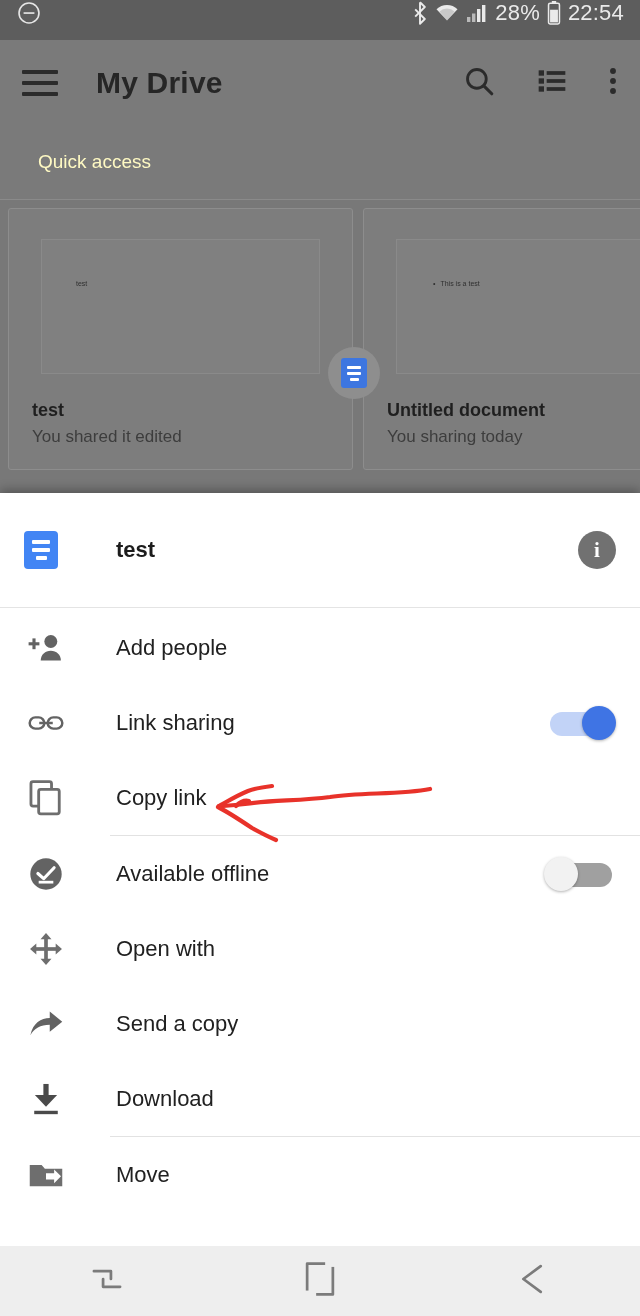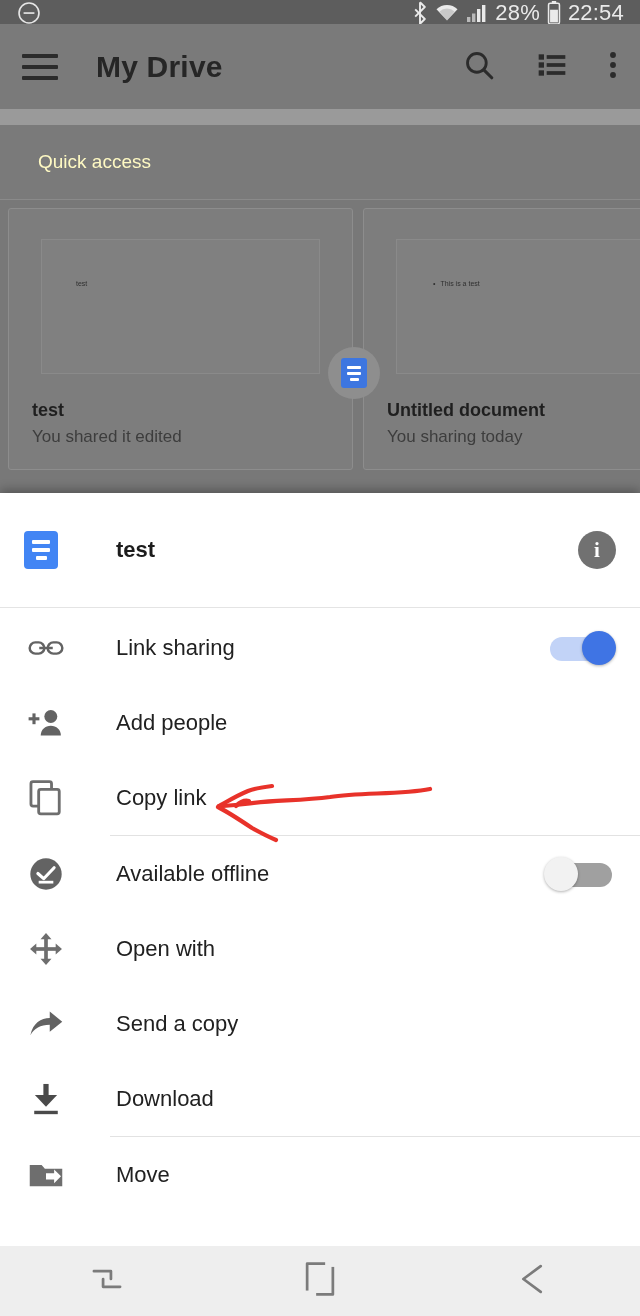--- a/index.html
+++ b/index.html
@@ -27,21 +27,21 @@
     display:flex; align-items:flex-start;
     padding:0 16px;
     color:#e6e6e6;
   }
   .sb-left{ display:flex; align-items:center; }
   .sb-right{ margin-left:auto; display:flex; align-items:center; gap:7px; }
   .sb-text{ font-size:22px; color:#eaeaea; letter-spacing:.2px; }
   .sb-icon{ display:inline-flex; align-items:center; }
 
   .toolbar{
-    position:absolute; left:0; top:24px; width:640px; height:85px;
+    position:absolute; left:0; top:40px; width:640px; height:85px;
     background:#7a7a7a;
     display:flex; align-items:center;
     padding:0 22px;
   }
   .tb-title{
     font-size:30px; font-weight:bold; color:#262626;
     margin-left:38px; letter-spacing:.2px;
   }
   .tb-actions{ margin-left:auto; display:flex; align-items:center; gap:40px; }
   .hamburger{ width:36px; height:26px; display:flex; flex-direction:column; justify-content:space-between; }
@@ -296,43 +296,43 @@
       <span class="sheet-title">test</span>
       <span class="info-btn">
         <span>i</span>
       </span>
     </div>
 
     <div class="menu">
 
       <div class="menu-item">
         <span class="mi-icon">
-          <svg width="36" height="26" viewBox="0 0 32 20">
-            <rect x="1.5" y="5" width="13" height="10" rx="5" fill="none" stroke="#636363" stroke-width="2.2"></rect>
-            <rect x="17.5" y="5" width="13" height="10" rx="5" fill="none" stroke="#636363" stroke-width="2.2"></rect>
-            <rect x="10" y="8.9" width="12" height="2.2" fill="#636363"></rect>
-          </svg>
-        </span>
-        <span class="mi-label">Link sharing</span>
-        <span class="toggle on">
-          <span class="track"></span>
-          <span class="thumb"></span>
-        </span>
-      </div>
-
-      <div class="menu-item">
-        <span class="mi-icon">
           <svg width="36" height="32" viewBox="0 0 30 26">
             <rect x="0.5" y="8.2" width="9" height="2.6" fill="#636363"></rect>
             <rect x="3.7" y="5" width="2.6" height="9" fill="#636363"></rect>
             <circle cx="19" cy="7.6" r="5.4" fill="#636363"></circle>
             <path d="M10.6 23.5c0-5 3.8-8.2 8.4-8.2s8.4 3.2 8.4 8.2z" fill="#636363"></path>
           </svg>
         </span>
         <span class="mi-label">Add people</span>
+      </div>
+
+      <div class="menu-item">
+        <span class="mi-icon">
+          <svg width="36" height="26" viewBox="0 0 32 20">
+            <rect x="1.5" y="5" width="13" height="10" rx="5" fill="none" stroke="#636363" stroke-width="2.2"></rect>
+            <rect x="17.5" y="5" width="13" height="10" rx="5" fill="none" stroke="#636363" stroke-width="2.2"></rect>
+            <rect x="10" y="8.9" width="12" height="2.2" fill="#636363"></rect>
+          </svg>
+        </span>
+        <span class="mi-label">Link sharing</span>
+        <span class="toggle on">
+          <span class="track"></span>
+          <span class="thumb"></span>
+        </span>
       </div>
 
       <div class="menu-item">
         <span class="mi-icon">
           <svg width="34" height="36" viewBox="0 0 26 28">
             <rect x="1.3" y="1.3" width="16" height="19" rx="1.6" fill="none" stroke="#6e6e6e" stroke-width="2.2"></rect>
             <rect x="7.3" y="7.3" width="16" height="19" rx="1.6" fill="#ffffff" stroke="#6e6e6e" stroke-width="2.2"></rect>
           </svg>
         </span>
         <span class="mi-label">Copy link</span>

